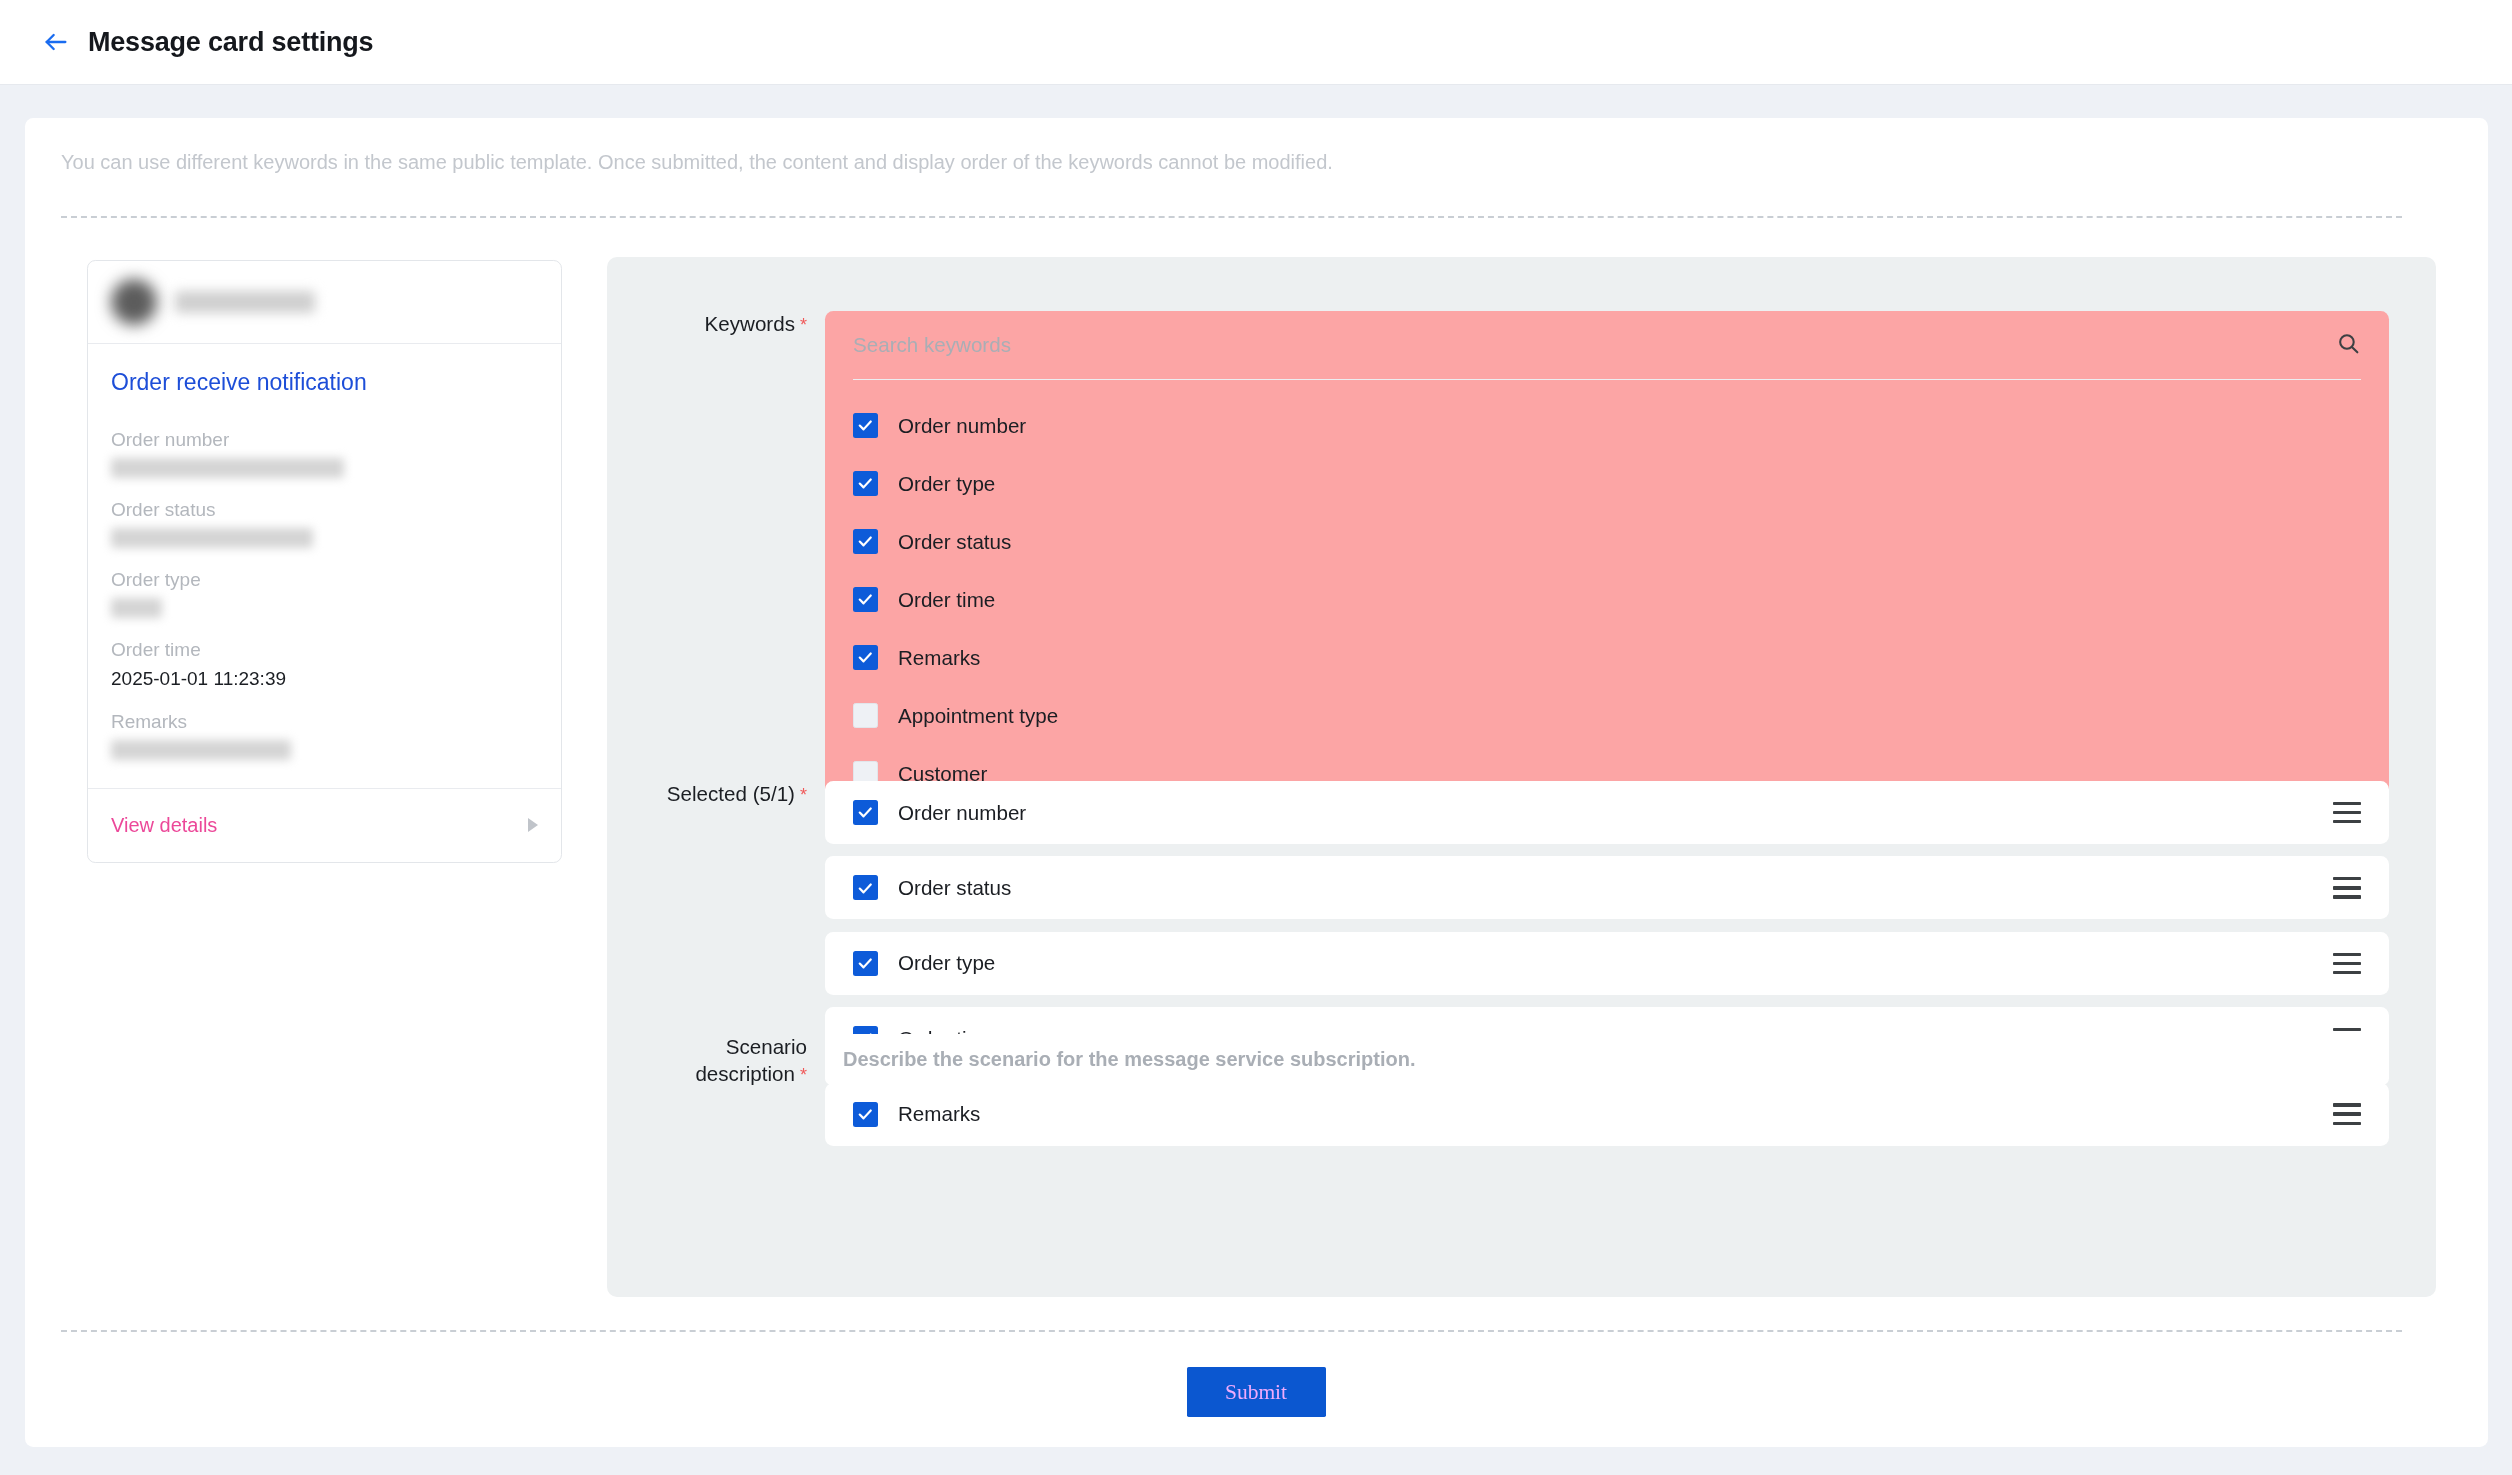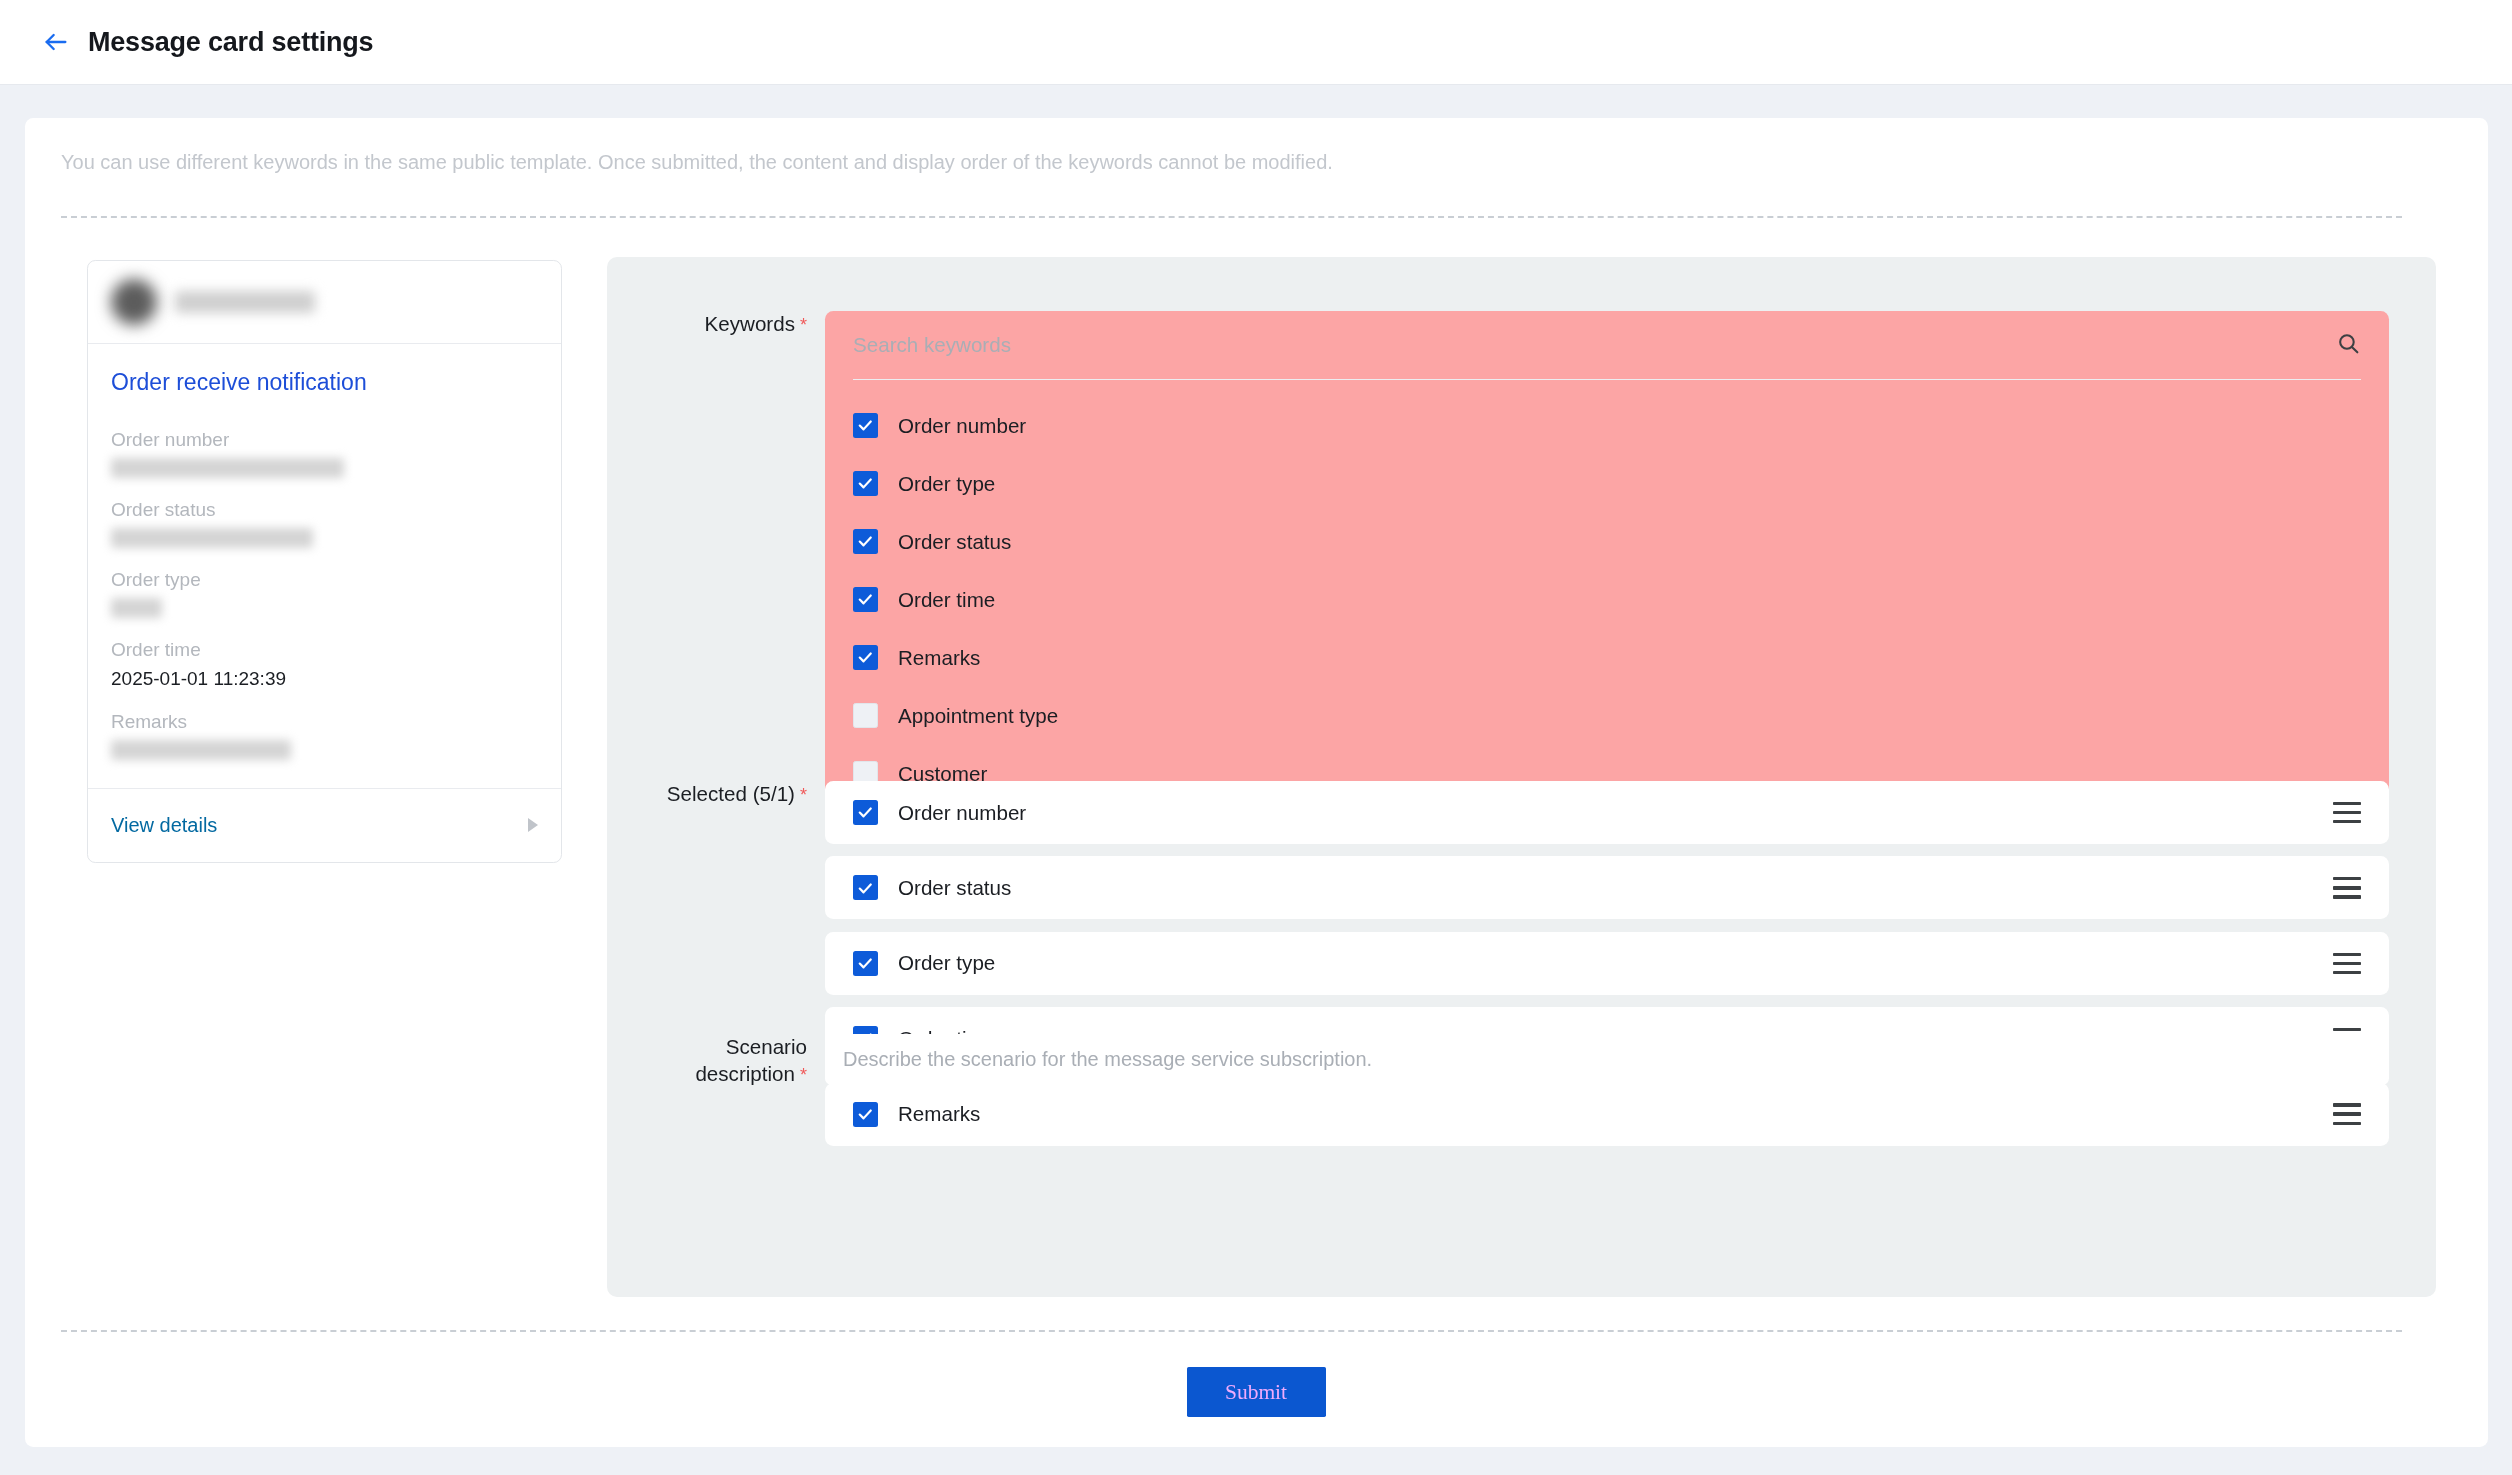--- a/index.html
+++ b/index.html
@@ -125,21 +125,21 @@
     height: 74px;
     border-top: 0.8px solid #e9ebef;
     display: flex;
     align-items: center;
     justify-content: space-between;
     padding: 0 23px;
     cursor: pointer;
   }
   .view-details-label {
     font-size: 20px;
-    color: #0369a1;
+    color: #ec4899;
   }
   .arrow-right {
     width: 0; height: 0;
     border-left: 10.7px solid #c0c4ca;
     border-top: 7.4px solid transparent;
     border-bottom: 7.4px solid transparent;
   }
 
   
   .form-panel {
@@ -264,20 +264,21 @@
     width: 100%;
     height: 51px;
     background: #ffffff;
     border: none;
     border-radius: 6.6px;
     outline: none;
     padding: 0 18px;
     font-size: 20px;
     font-family: "Liberation Sans", sans-serif;
     color: #3b82f6;
+    font-weight: bold;
   }
   .scenario-input::placeholder { color: #a9aeb5; }
 
   
   .submit-wrap {
     position: absolute;
     left: 0; right: 0;
     top: 1367px;
     display: flex;
     justify-content: center;

